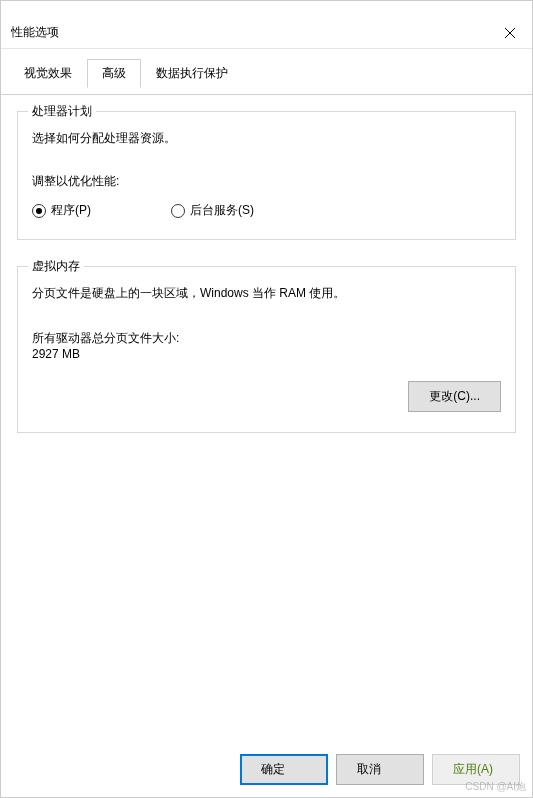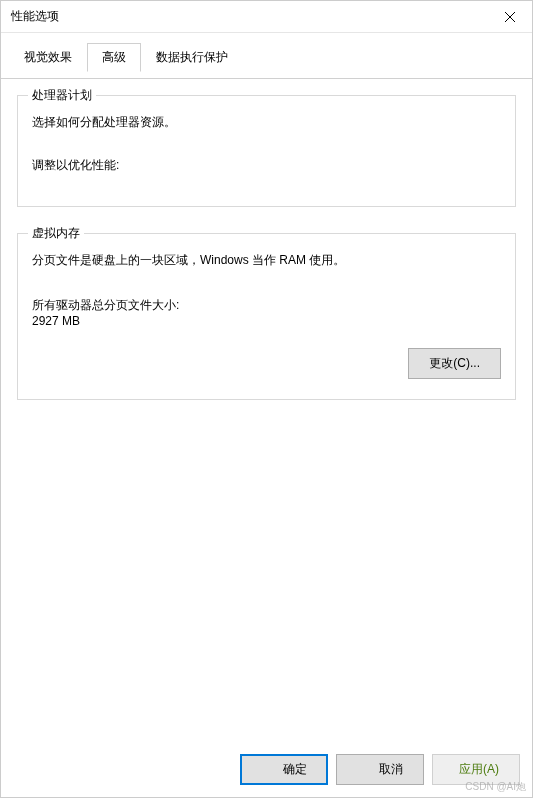--- a/index.html
+++ b/index.html
@@ -17,20 +17,21 @@
       position: relative;
       border: 1px solid #cccccc;
     }
     .titlebar {
       height: 32px;
       display: flex;
       align-items: center;
       justify-content: space-between;
       padding-left: 10px;
       border-bottom: 1px solid #e6e6e6;
+      margin-top: 16px;
     }
     .close-btn {
       width: 45px;
       height: 32px;
       display: flex;
       align-items: center;
       justify-content: center;
       cursor: pointer;
     }
     .close-btn svg {
@@ -121,21 +122,21 @@
       margin-top: 20px;
     }
     .btn {
       border: 1px solid #adadad;
       background: #e1e1e1;
       padding: 6px 20px;
       cursor: pointer;
       font-family: inherit;
       font-size: 12px;
       min-width: 88px;
-      text-align: right;
+      text-align: left;
     }
     .footer {
       position: absolute;
       bottom: 12px;
       right: 12px;
       display: flex;
       gap: 8px;
     }
     .btn.disabled {
       color: #4d7c0f;
@@ -174,20 +175,30 @@
   <div class="tab active">高级</div>
   <div class="tab">数据执行保护</div>
 </div>
 
 <div class="content">
 
   <div class="group">
     <div class="group-title">处理器计划</div>
     <div class="desc">选择如何分配处理器资源。</div>
     <div class="adjust-label">调整以优化性能:</div>
+    <div class="radios">
+      <div class="radio-item">
+        <span class="radio checked"></span>
+        <span>程序(P)</span>
+      </div>
+      <div class="radio-item">
+        <span class="radio"></span>
+        <span>后台服务(S)</span>
+      </div>
+    </div>
   </div>
 
   <div class="group">
     <div class="group-title">虚拟内存</div>
     <div class="desc" style="margin-bottom:0;">分页文件是硬盘上的一块区域，Windows 当作 RAM 使用。</div>
     <div class="vm-row">
       <span>所有驱动器总分页文件大小:</span>
       <span>2927 MB</span>
     </div>
     <div class="change-row">

